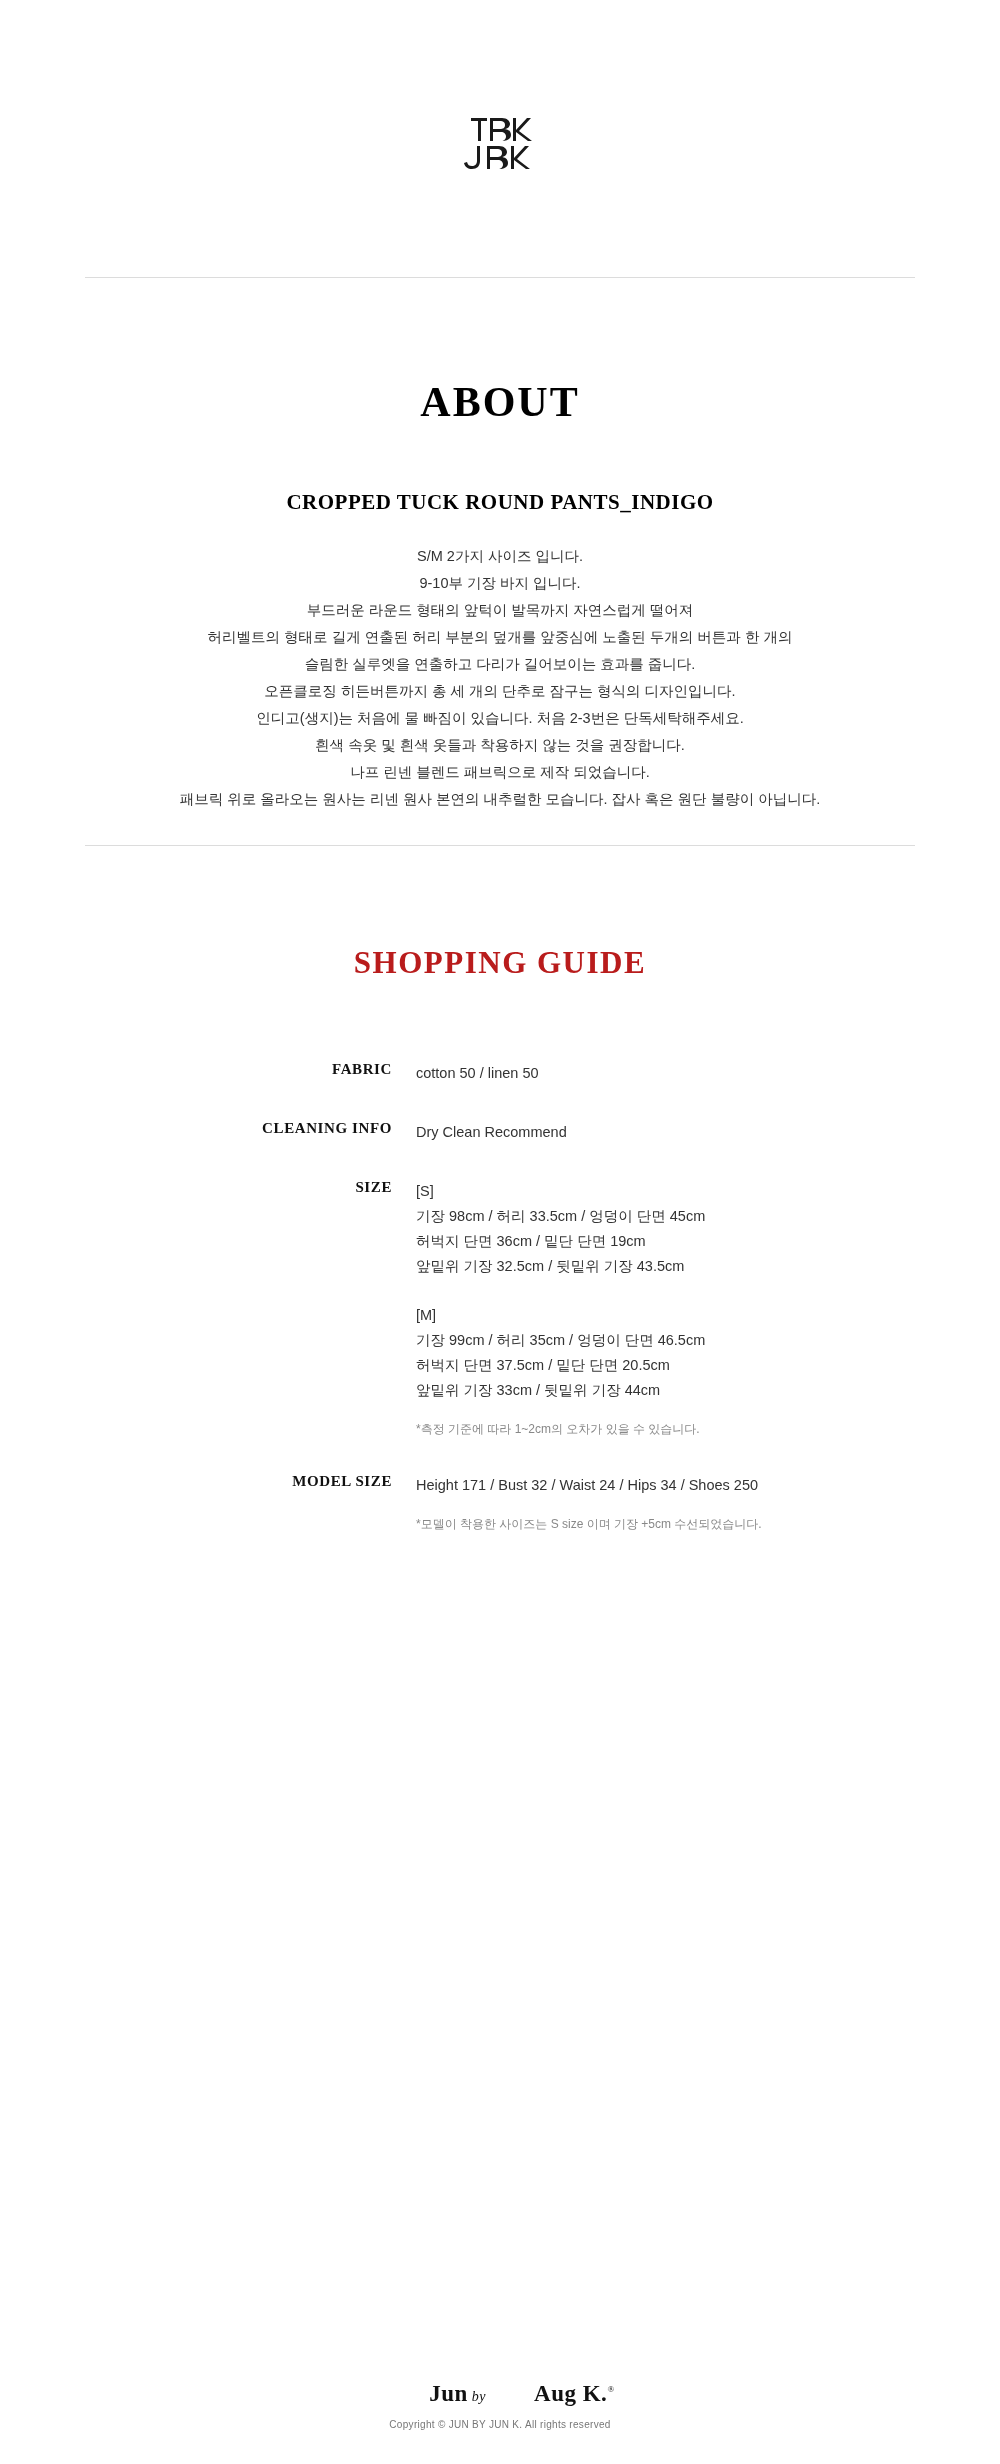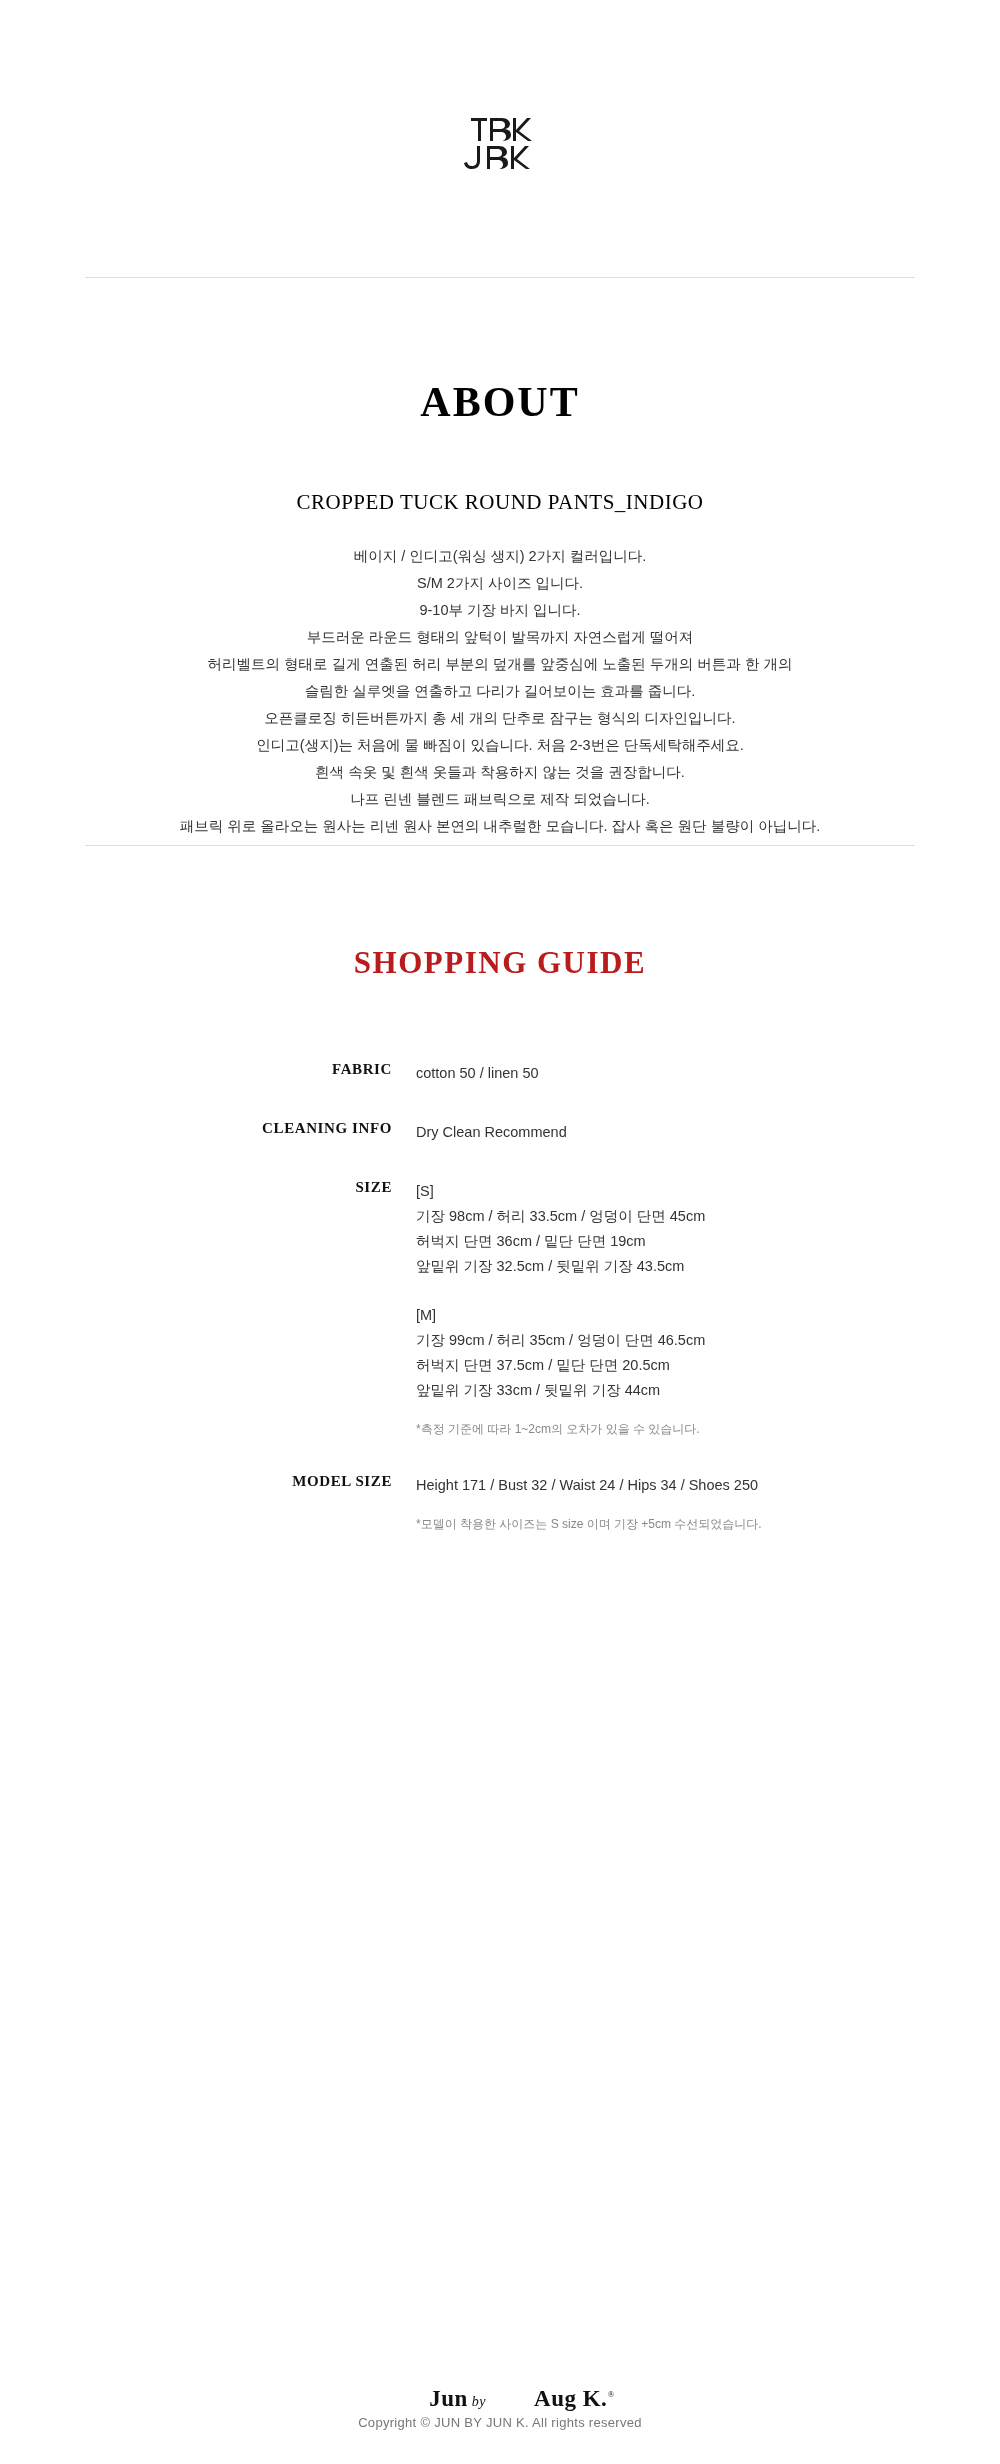--- a/index.html
+++ b/index.html
@@ -58,21 +58,21 @@
   .about-title {
     font-family: "Liberation Serif", serif;
     font-weight: bold;
     font-size: 42px;
     letter-spacing: 2px;
     color: #000;
     margin: 0;
   }
   .product-title {
     font-family: "Liberation Serif", serif;
-    font-weight: normal;
+    font-weight: bold;
     font-size: 21px;
     letter-spacing: 0.5px;
     color: #000;
     margin: 0;
     padding-top: 64px;
   }
   .about-desc {
     padding-top: 28px;
     font-size: 14.5px;
     line-height: 27px;
@@ -150,22 +150,22 @@
     font-size: 14px;
     font-style: italic;
     padding: 0 4px;
   }
   .footer-logo .bold { font-weight: bold; margin-left: 44px; }
   .footer-logo .reg {
     font-size: 9px;
     vertical-align: super;
   }
   .footer-copy {
-    margin-top: 3px;
-    font-size: 13px;
+    margin-top: 12px;
+    font-size: 10px;
     letter-spacing: 0.3px;
     color: #777777;
   }
 </style>
 </head>
 <body>
 
 <div class="page">
 
   <div class="logo-wrap">
@@ -182,21 +182,20 @@
       </svg>
     </span>
   </div>
 
   <div class="rule rule-top"></div>
 
   <div class="about-section">
     <h1 class="about-title">ABOUT</h1>
     <h2 class="product-title">CROPPED TUCK ROUND PANTS_INDIGO</h2>
     <div class="about-desc">
-      <div>베이지 / 인디고(워싱 생지) 2가지 컬러입니다.</div>
       <div>S/M 2가지 사이즈 입니다.</div>
       <div>9-10부 기장 바지 입니다.</div>
       <div>부드러운 라운드 형태의 앞턱이 발목까지 자연스럽게 떨어져</div>
       <div>허리벨트의 형태로 길게 연출된 허리 부분의 덮개를 앞중심에 노출된 두개의 버튼과 한 개의</div>
       <div>슬림한 실루엣을 연출하고 다리가 길어보이는 효과를 줍니다.</div>
       <div>오픈클로징 히든버튼까지 총 세 개의 단추로 잠구는 형식의 디자인입니다.</div>
       <div>인디고(생지)는 처음에 물 빠짐이 있습니다. 처음 2-3번은 단독세탁해주세요.</div>
       <div>흰색 속옷 및 흰색 옷들과 착용하지 않는 것을 권장합니다.</div>
       <div>나프 린넨 블렌드 패브릭으로 제작 되었습니다.</div>
       <div>패브릭 위로 올라오는 원사는 리넨 원사 본연의 내추럴한 모습니다. 잡사 혹은 원단 불량이 아닙니다.</div>

